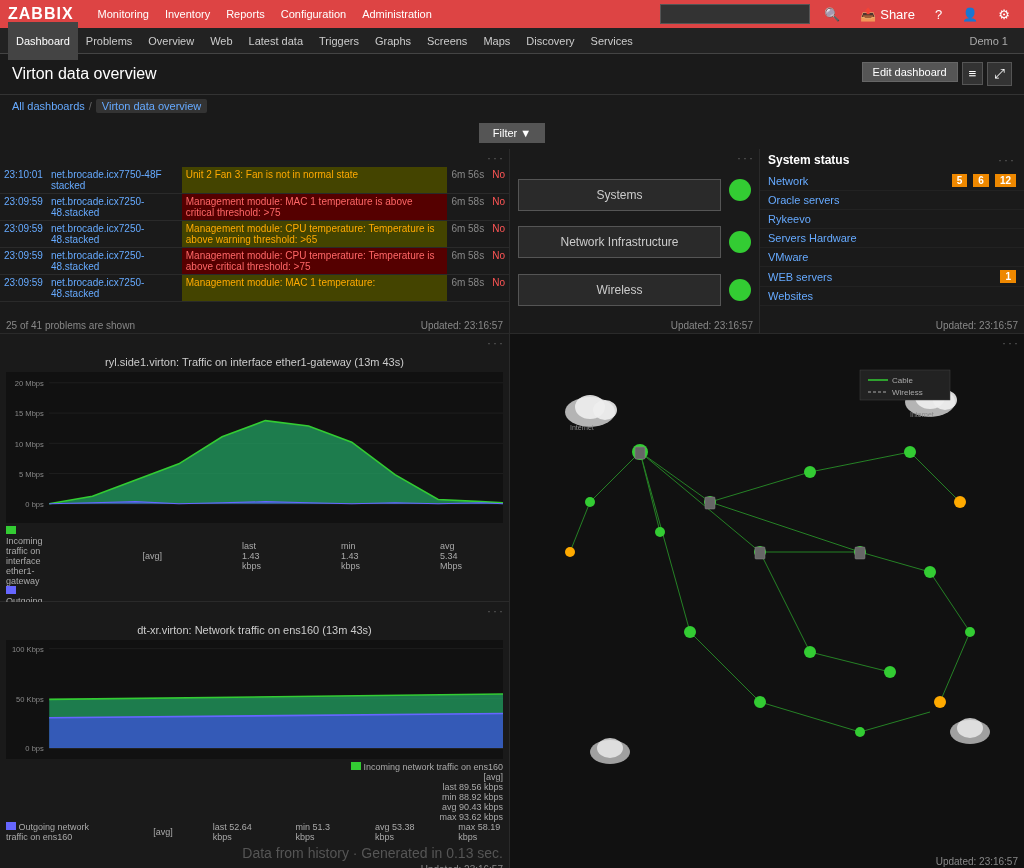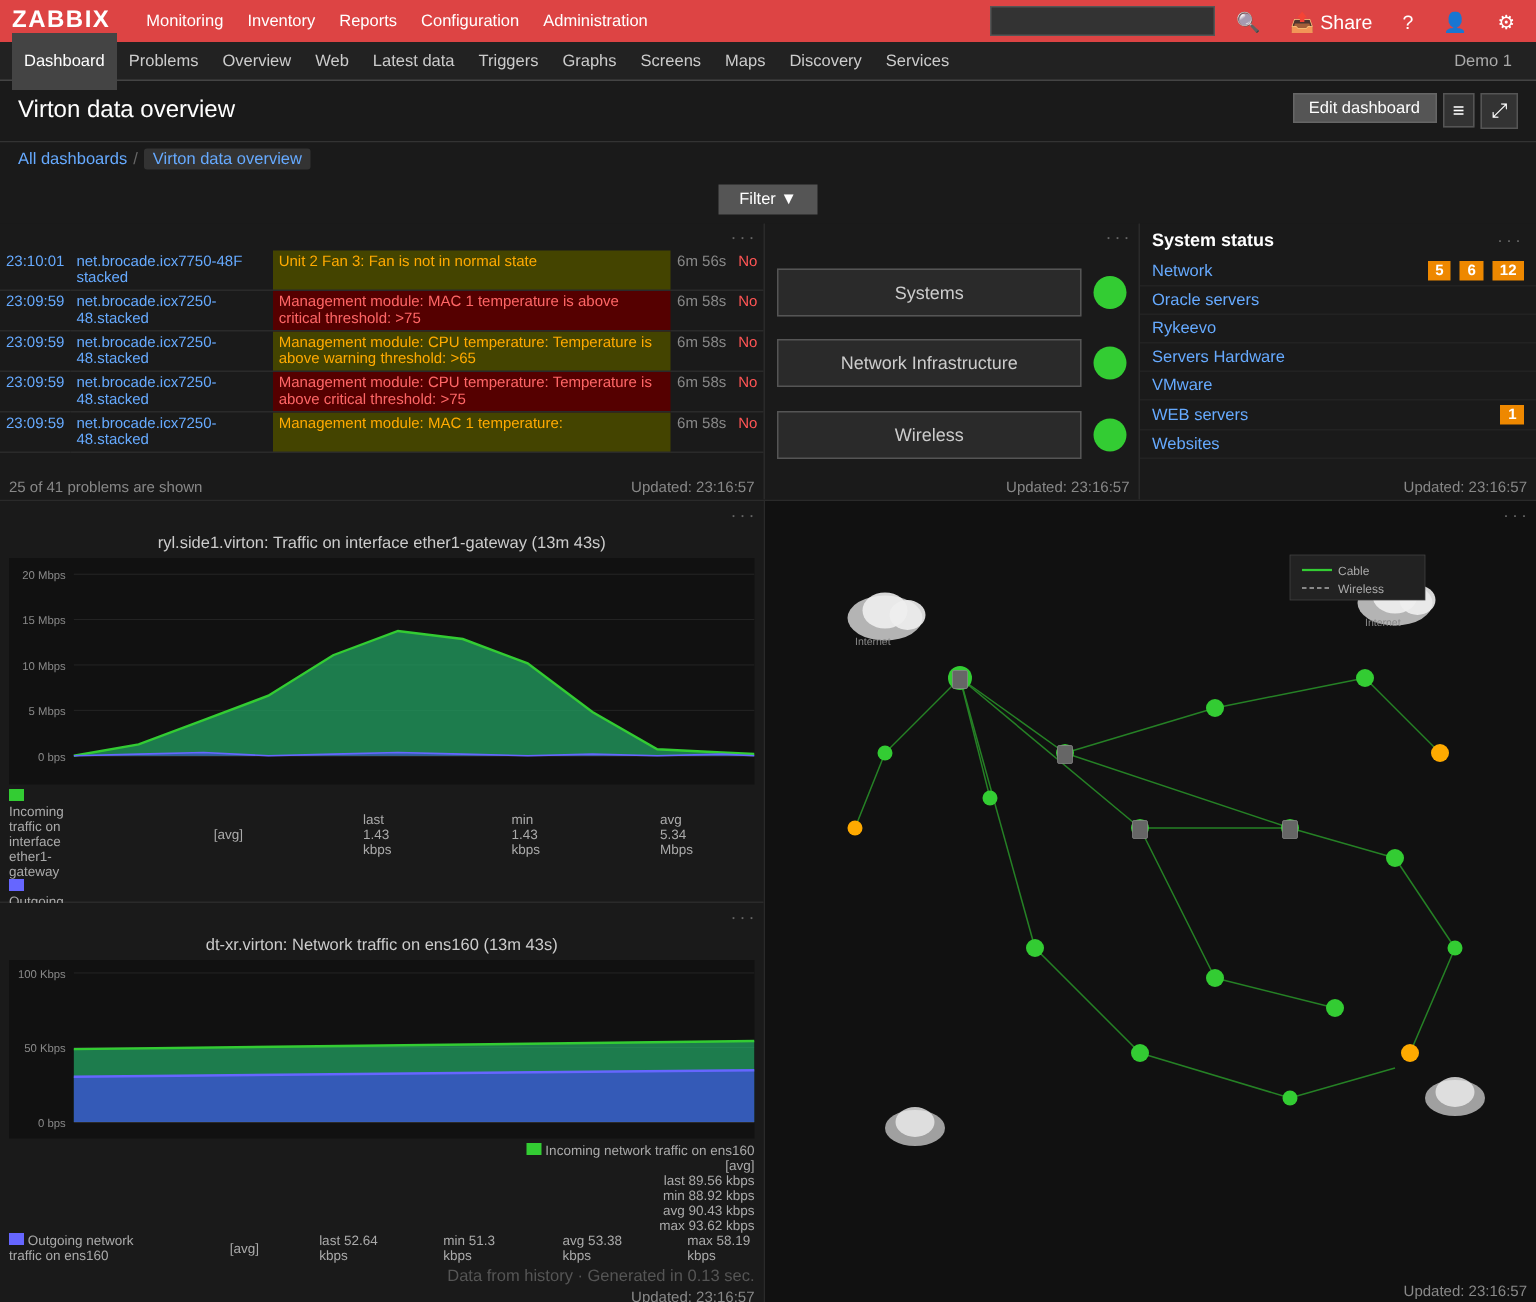--- a/index.html
+++ b/index.html
@@ -147,21 +147,21 @@
         <span>25 of 41 problems are shown</span>
         <span>Updated: 23:16:57</span>
       </div>
     </div>
 
     <div style="width:250px; background:#1a1a1a; border-right:1px solid #2a2a2a; display:flex; flex-direction:column;">
       <div style="display:flex; justify-content:flex-end; padding:2px 4px;">
         <span class="three-dots">···</span>
       </div>
       <div id="hostgroups-list" style="flex:1; display:flex; flex-direction:column; justify-content:space-around; padding:4px 8px;">
-          <div style="display: flex; align-items: center; gap: 8px; padding: 4px 0px;">
+          <div style="display: flex; align-items: flex-start; gap: 8px; padding: 4px 0px;">
       <button style="flex:1; background:#2a2a2a; border:1px solid #555; color:#ccc; padding:8px 12px; font-size:12px; cursor:pointer; text-align:center;">Systems</button>
       <span style="width:22px; height:22px; border-radius:50%; background:#3c3; display:inline-block; flex-shrink:0;"></span>
     </div>
           <div style="display: flex; align-items: center; gap: 8px; padding: 4px 0px;">
       <button style="flex:1; background:#2a2a2a; border:1px solid #555; color:#ccc; padding:8px 12px; font-size:12px; cursor:pointer; text-align:center;">Network Infrastructure</button>
       <span style="width:22px; height:22px; border-radius:50%; background:#3c3; display:inline-block; flex-shrink:0;"></span>
     </div>
           <div style="display: flex; align-items: center; gap: 8px; padding: 4px 0px;">
       <button style="flex:1; background:#2a2a2a; border:1px solid #555; color:#ccc; padding:8px 12px; font-size:12px; cursor:pointer; text-align:center;">Wireless</button>
       <span style="width:22px; height:22px; border-radius:50%; background:#3c3; display:inline-block; flex-shrink:0;"></span>
@@ -338,21 +338,21 @@
           </div>
           <div style="display:flex; align-items:center; gap:40px;">
             <span><span style="background:#66f; display:inline-block; width:10px; height:8px;"></span> <span>Outgoing network traffic on ens160</span></span>
             <span>[avg]</span>
             <span>last <span>52.64 kbps</span></span>
             <span>min <span>51.3 kbps</span></span>
             <span>avg <span>53.38 kbps</span></span>
             <span>max <span>58.19 kbps</span></span>
           </div>
         </div>
-        <div style="color:#555; font-size:11px; text-align:right; padding:1px 6px;">Data from history · Generated in 0.13 sec.</div>
+        <div style="color:#555; font-size:14px; text-align:right; padding:1px 6px;">Data from history · Generated in 0.13 sec.</div>
         <div class="panel-footer" style="text-align:right;">Updated: 23:16:57</div>
       </div>
     </div>
 
     <div style="flex:1; background:#111; display:flex; flex-direction:column; position:relative;">
       <div style="display:flex; justify-content:flex-end; padding:2px 4px;">
         <span class="three-dots">···</span>
       </div>
       <div style="flex:1; position:relative; overflow:hidden;">
 

